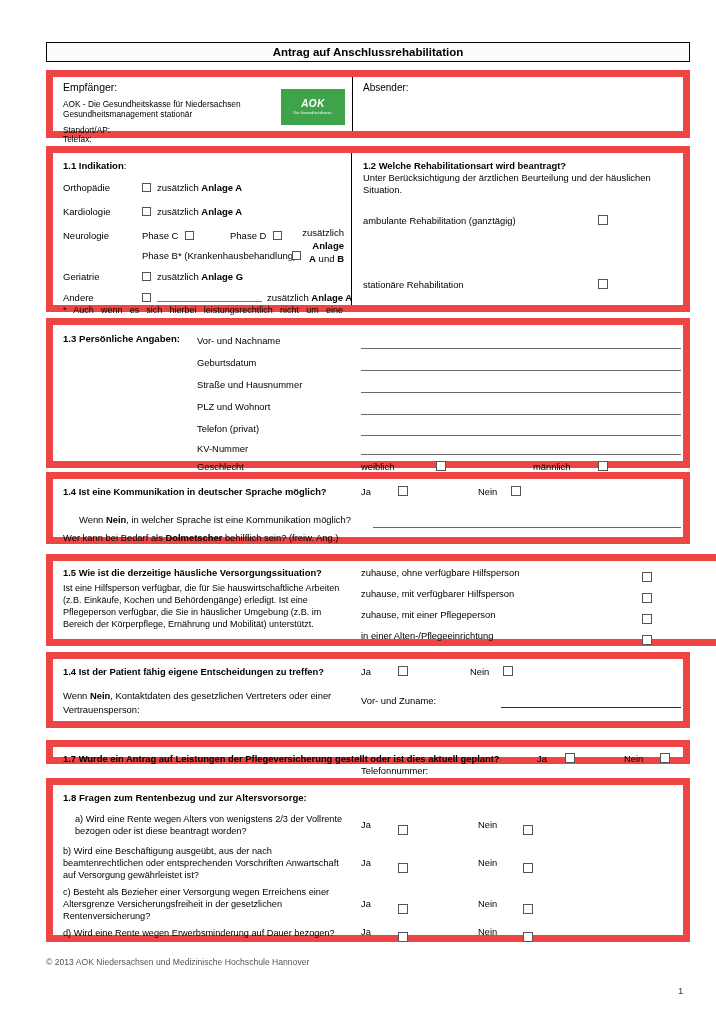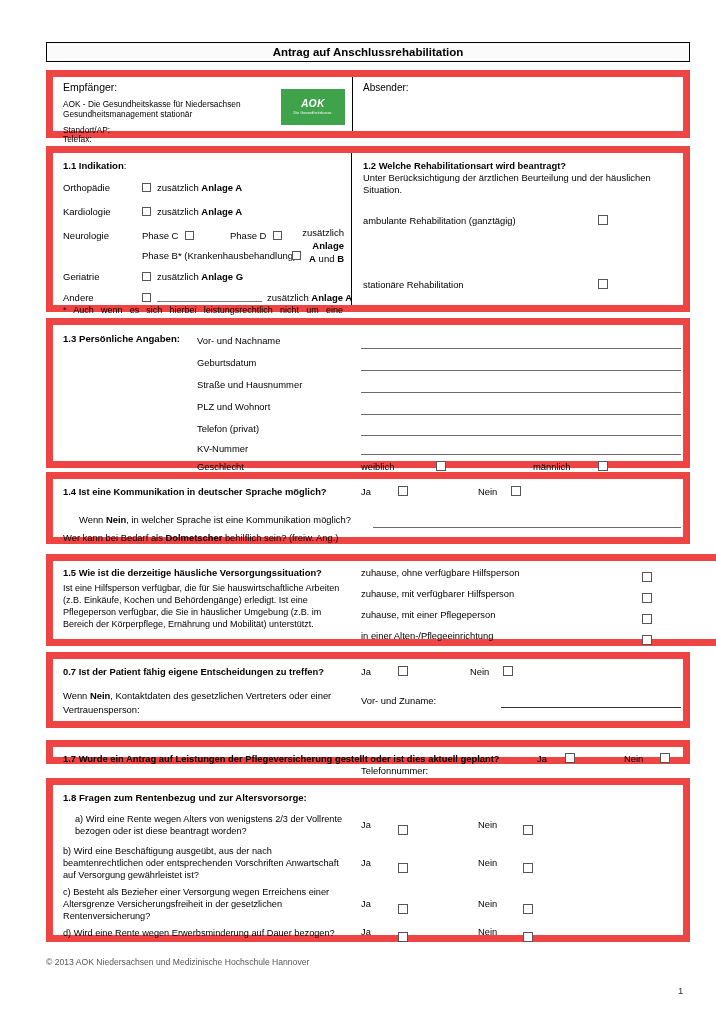--- a/index.html
+++ b/index.html
@@ -364,21 +364,21 @@
     <div class="s15-cb" style="top:27px;"><span class="cb-lg"></span></div>
 
     <div class="s15-opt" style="top:48px;">zuhause, mit einer Pflegeperson</div>
     <div class="s15-cb" style="top:48px;"><span class="cb-lg"></span></div>
 
     <div class="s15-opt" style="top:69px;">in einer Alten-/Pflegeeinrichtung</div>
     <div class="s15-cb" style="top:69px;"><span class="cb-lg"></span></div>
   </div>
 
   <div class="box" id="sec16-box">
-    <div class="s16 sec-head" style="left:10px; top:7px;">0.7 Ist der Patient fähig eigene Entscheidungen zu treffen?</div>
+    <div class="s16 sec-head" style="left:10px; top:7px;">1.4 Ist der Patient fähig eigene Entscheidungen zu treffen?</div>
     <div class="s16" style="left:308px; top:7px;">Ja</div>
     <div class="s16" style="left:345px; top:7px;"><span class="cb-lg"></span></div>
     <div class="s16" style="left:417px; top:7px;">Nein</div>
     <div class="s16" style="left:450px; top:7px;"><span class="cb-lg"></span></div>
 
     <div class="s16" style="left:10px; top:31px;"><span>Wenn </span><b>Nein</b><span>, Kontaktdaten des gesetzlichen Vertreters oder einer</span></div>
     <div class="s16" style="left:10px; top:45px;">Vertrauensperson:</div>
 
     <div class="s16" style="left:308px; top:36px;">Vor- und Zuname:</div>
     <div class="s16-line" style="top:48px;"></div>

